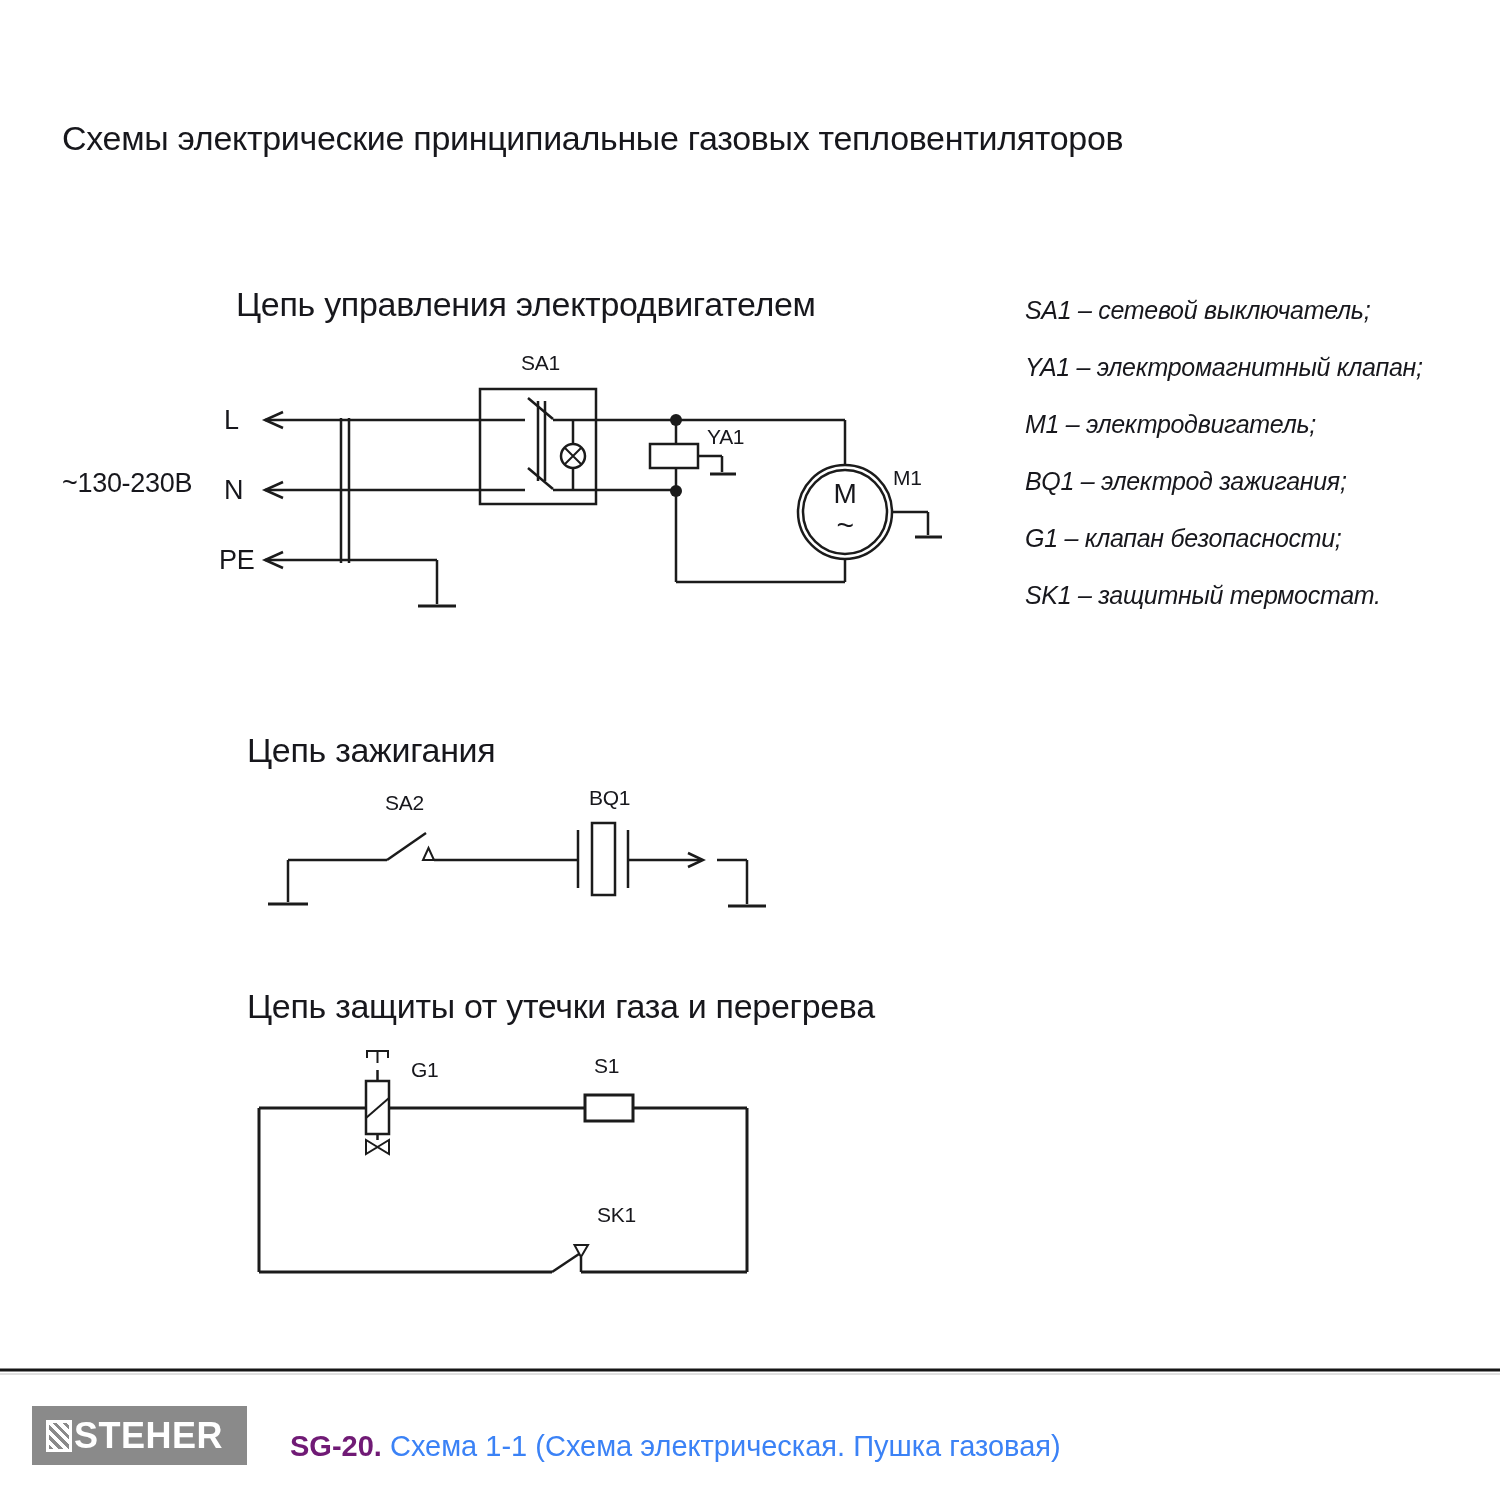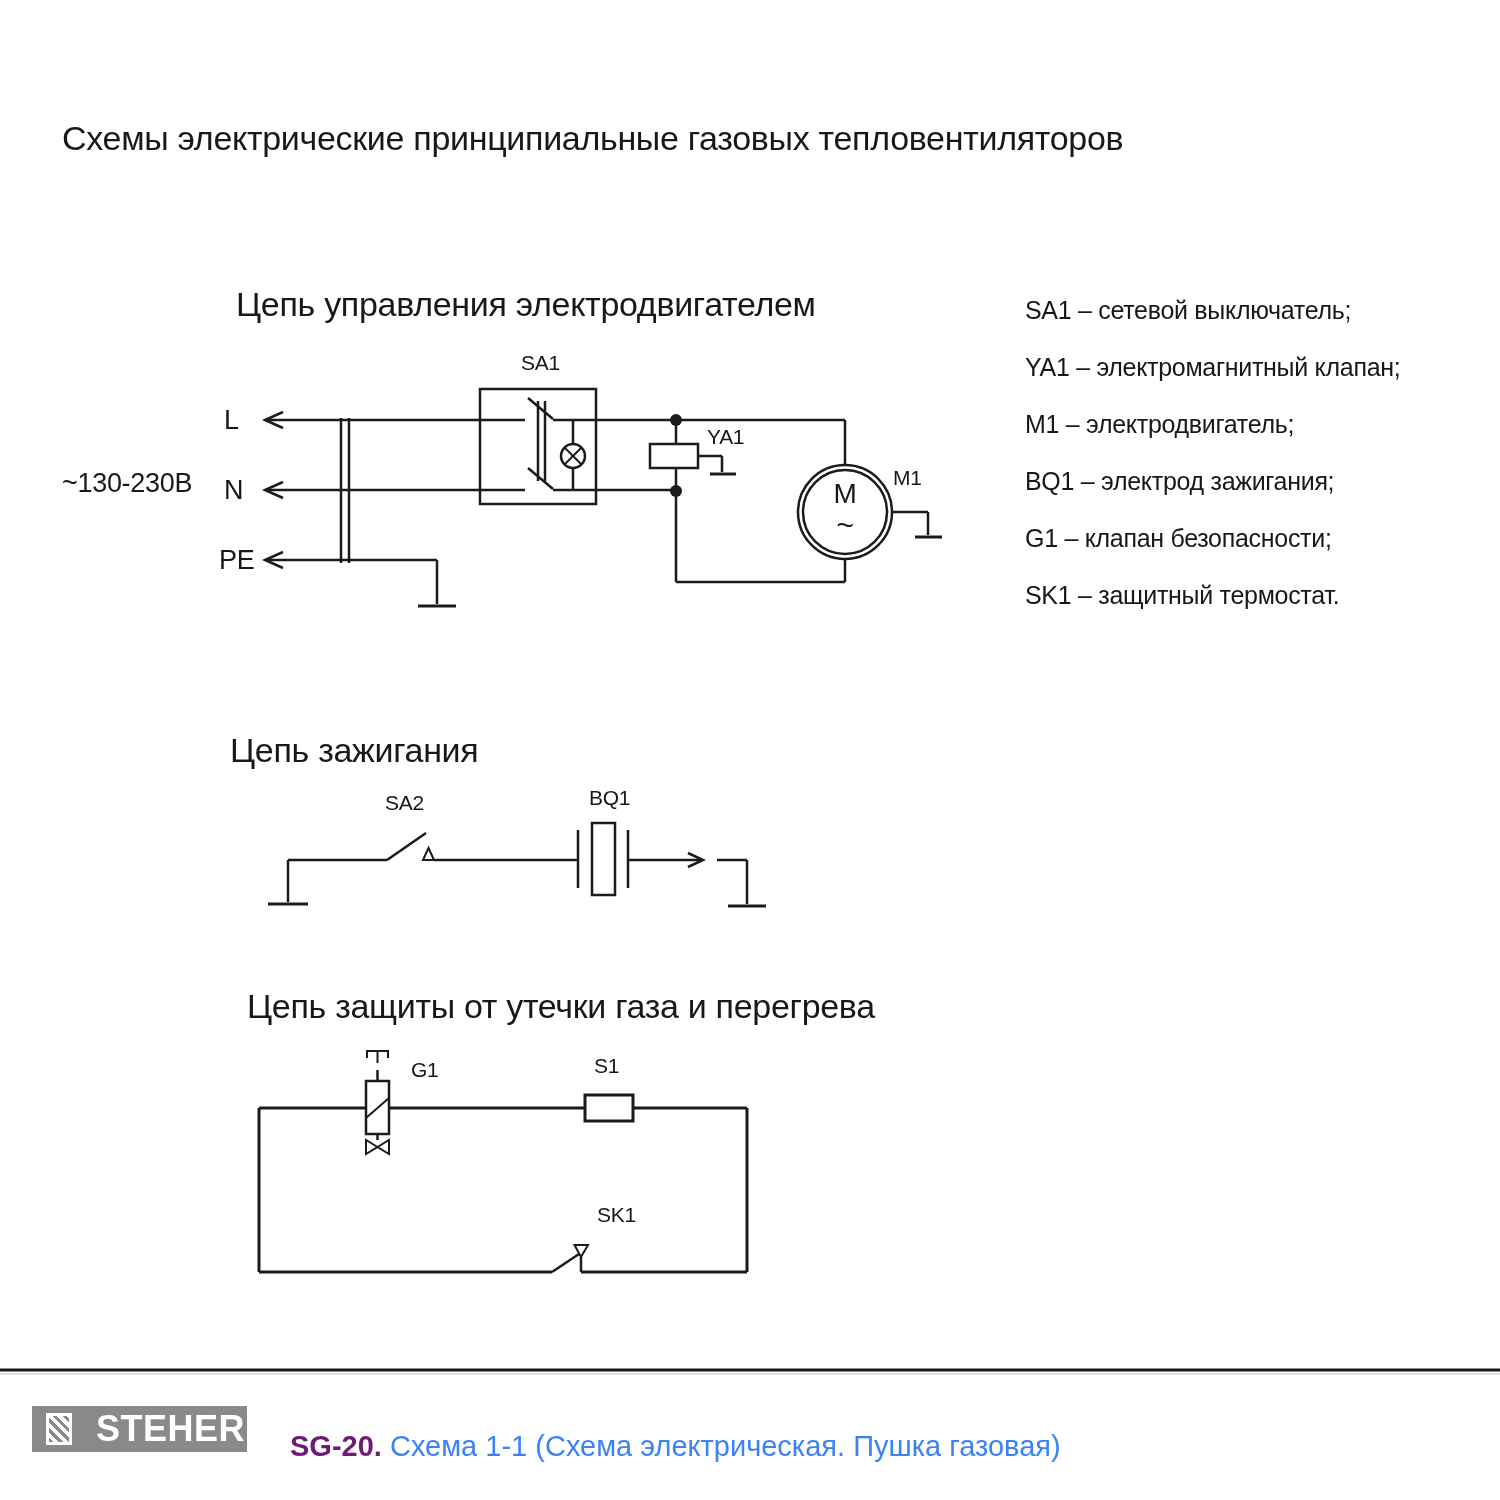--- a/index.html
+++ b/index.html
@@ -10,25 +10,25 @@
   .abs{position:absolute;white-space:nowrap;}
   .cad{font-family:"Liberation Sans",sans-serif;color:#17171c;letter-spacing:-0.3px;line-height:1.1;}
   .page-title{font-size:34px;}
   .sec-title{font-size:34px;}
   .comp{font-size:21px;}
   .net{font-size:27px;}
   .legend{
     position:absolute;left:1025px;top:295px;display:flex;flex-direction:column;gap:27px;
     font-size:25px;line-height:1.2;
   }
-  .legend .li{white-space:nowrap;}
+  .legend .li{white-space:nowrap;font-style:italic;}
   svg.linework{position:absolute;left:0;top:0;}
   .footer-logo{
-    position:absolute;left:32px;top:1406px;width:215px;height:46px;background:#8a8a8a;
-    display:flex;align-items:center;padding-left:14px;box-sizing:border-box;gap:24px;
+    position:absolute;left:32px;top:1406px;width:215px;height:59px;background:#8a8a8a;
+    display:flex;align-items:center;padding-left:14px;box-sizing:border-box;gap:2px;
   }
   .logo-icon{
     width:20px;height:26px;border:3px solid #ffffff;
     background:repeating-linear-gradient(45deg,#8a8a8a 0 3px,#ffffff 3px 7px);
   }
   .logo-text{color:#ffffff;font-weight:bold;font-size:36px;letter-spacing:0.5px;line-height:1;}
   .footer-caption{position:absolute;left:290px;top:1431px;font-size:29px;line-height:1.1;}
   .footer-model{font-weight:bold;color:#701a75;}
   .footer-desc{color:#3b82f6;font-weight:normal;}
 </style>
@@ -152,21 +152,21 @@
 <div class="abs cad comp" style="left:521px;top:351px;">SA1</div>
 <div class="abs cad comp" style="left:707px;top:425px;">YA1</div>
 <div class="abs cad comp" style="left:893px;top:466px;">M1</div>
 <div class="abs cad" style="left:845px;top:479px;font-size:28px;transform:translateX(-50%);">M</div>
 <div class="abs cad" style="left:845px;top:508px;font-size:30px;transform:translateX(-50%);">~</div>
 <div class="abs cad net" style="left:224px;top:406px;">L</div>
 <div class="abs cad net" style="left:224px;top:476px;">N</div>
 <div class="abs cad net" style="left:219px;top:546px;">PE</div>
 <div class="abs cad net" style="left:62px;top:469px;">~130-230В</div>
 
-<div class="abs cad sec-title" style="left:230px;top:732px;">Цепь зажигания</div>
+<div class="abs cad sec-title" style="left:247px;top:732px;">Цепь зажигания</div>
 <div class="abs cad comp" style="left:385px;top:791px;">SA2</div>
 <div class="abs cad comp" style="left:589px;top:786px;">BQ1</div>
 
 <div class="abs cad sec-title" style="left:247px;top:988px;">Цепь защиты от утечки газа и перегрева</div>
 <div class="abs cad comp" style="left:411px;top:1058px;">G1</div>
 <div class="abs cad comp" style="left:594px;top:1054px;">S1</div>
 <div class="abs cad comp" style="left:571px;top:1203px;margin-left:26px;">SK1</div>
 
 <div class="legend cad">
   <div class="li">SA1 – сетевой выключатель;</div>

